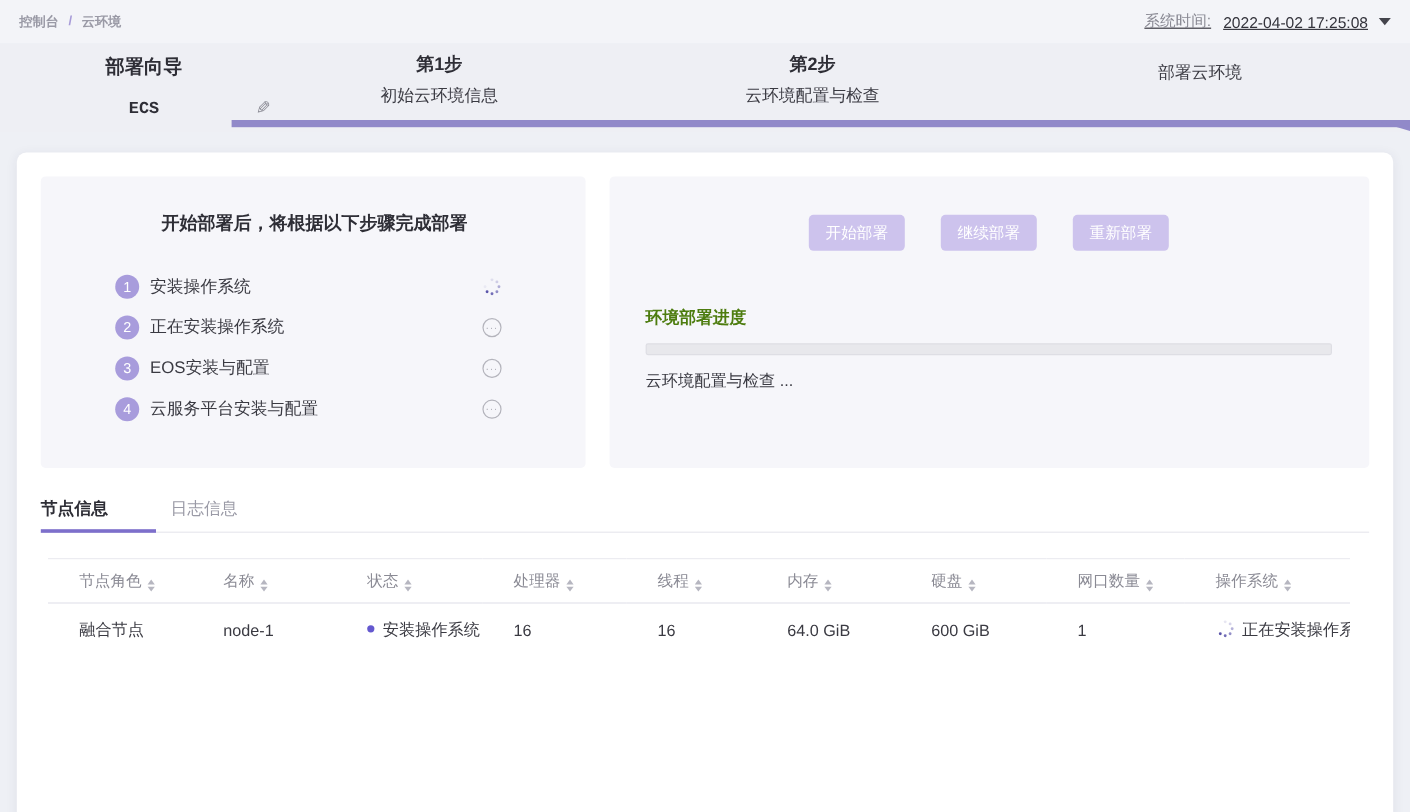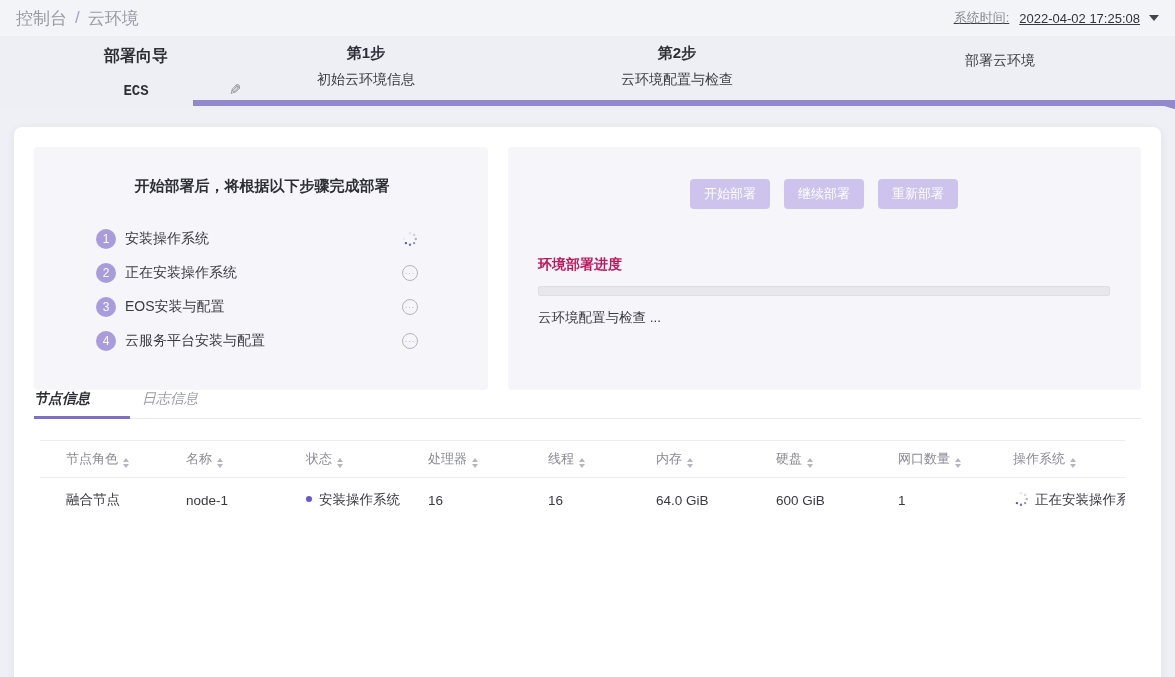--- a/index.html
+++ b/index.html
@@ -2,31 +2,31 @@
 <html><head>
 <meta charset="utf-8">
 <style>
   * { margin:0; padding:0; box-sizing:border-box; }
   html,body { width:1175px; height:677px; overflow:hidden;
     font-family:"Liberation Sans","DejaVu Sans",sans-serif; background:#eef0f5; color:#3a3a42; }
 
   
   .topbar { height:36px; background:#f3f4f8; display:flex; align-items:center;
     justify-content:space-between; padding:0 16px; }
-  .breadcrumb { font-size:17px; color:#9a9aa6; display:flex; gap:8px; align-items:center; }
+  .breadcrumb { font-size:11px; color:#9a9aa6; display:flex; gap:8px; align-items:center;font-weight:bold; }
   .breadcrumb .sep { color:#a79bd8; }
   .systime { display:flex; align-items:center; font-size:13px;text-decoration:underline; }
   .systime .lbl { color:#8a8a94; margin-right:10px; }
   .systime .val { color:#33333b; font-weight:bold; font-weight:normal; }
   .caret-down { width:0; height:0; border-left:5px solid transparent; border-right:5px solid transparent;
     border-top:6px solid #44444c; margin-left:9px; cursor:pointer; }
 
   
   .wizard { position:relative; height:74px; background:#eeeff4; }
-  .wizard-left { position:absolute; left:76px; top:10px; width:120px; text-align:center; }
+  .wizard-left { position:absolute; left:60px; top:10px; width:120px; text-align:center; }
   .wizard-title { font-size:16px; font-weight:bold; color:#2e2e36; }
   .wizard-name-row { position:relative; margin-top:14px; height:18px; }
   .wizard-name { font-size:14px; font-weight:bold; color:#2e2e36;font-family:Liberation Mono, monospace; }
   .pencil { position:absolute; right:-46px; top:0; font-size:15px; color:#8a8a94; cursor:pointer;
     transform:scaleX(-1); display:inline-block; }
   .step { position:absolute; width:240px; text-align:center; top:8px; }
   .step .t { font-size:15px; font-weight:bold; color:#2e2e36; }
   .step .s { font-size:14px; color:#3a3a42; margin-top:8px; }
   .step1 { left:246px; } .step2 { left:557px; } .step3 { left:880px; }
   .progress-line { position:absolute; left:193px; right:0; bottom:4px; height:6px; background:#9189c9; }
@@ -44,30 +44,30 @@
   .dstep { display:flex; align-items:center; height:34px; font-size:14px; color:#3a3a42; }
   .dnum { width:20px; height:20px; border-radius:50%; background:#a89cdc; color:#fff;
     font-size:12px; display:flex; align-items:center; justify-content:center; margin-right:9px; flex:none; }
   .dstatus { margin-left:auto; }
   .pending-ic { width:16px; height:16px; border:1px solid #b4b4bc; border-radius:50%;
     display:flex; align-items:center; justify-content:center; color:#b4b4bc; font-size:9px;
     letter-spacing:1px; line-height:1; padding-bottom:4px; }
   .spinner { display:inline-block; width:16px; height:16px; vertical-align:-3px; }
 
   .panel-right { flex:1; padding:32px 31px 0 30px; }
-  .btn-row { display:flex; justify-content:center; gap:14px; }
+  .btn-row { display:flex; justify-content:center; gap:30px; }
   .btn-dis { background:#cdc3ed; color:#fff; border:none; border-radius:4px; font-size:13px;
     padding:6px 14px; font-family:inherit; cursor:not-allowed; }
-  .prog-title { font-size:14px; font-weight:bold; color:#be185d; margin:47px 0 12px; }
+  .prog-title { font-size:14px; font-weight:bold; color:#4d7c0f; margin:47px 0 12px; }
   .prog-bar { height:10px; background:#e8e8ec; border:1px solid #dedee4; border-radius:2px; overflow:hidden; }
   .prog-fill { height:100%; width:0%; background:#9189c9; }
   .prog-status { font-size:13.5px; color:#3a3a42; margin-top:13px; }
 
   
-  .tabs { position:relative; border-bottom:1px solid #e8e8ee; display:flex;font-style:italic; }
+  .tabs { margin-top:25px; position:relative; border-bottom:1px solid #e8e8ee; display:flex; }
   .tab { font-size:14px; padding:0 0 10px; margin-right:52px; cursor:pointer; }
   .tab.active { color:#2e2e36; font-weight:bold; }
   .tab.inactive { color:#9a9aa6; }
   .tab-underline { position:absolute; left:0; bottom:-1px; width:96px; height:3px; background:#7d6fcb; }
 
   
   .tbl-wrap { margin:21px 0 0 6px; width:1085px; overflow:hidden; }
   table { width:100%; border-collapse:collapse; table-layout:fixed; }
   th { font-size:13px; font-weight:normal; color:#8a8a94; text-align:left; padding:9px 4px 9px 26px;
     border-top:1px solid #ececf1; border-bottom:1px solid #ececf1; white-space:nowrap; cursor:pointer; }

